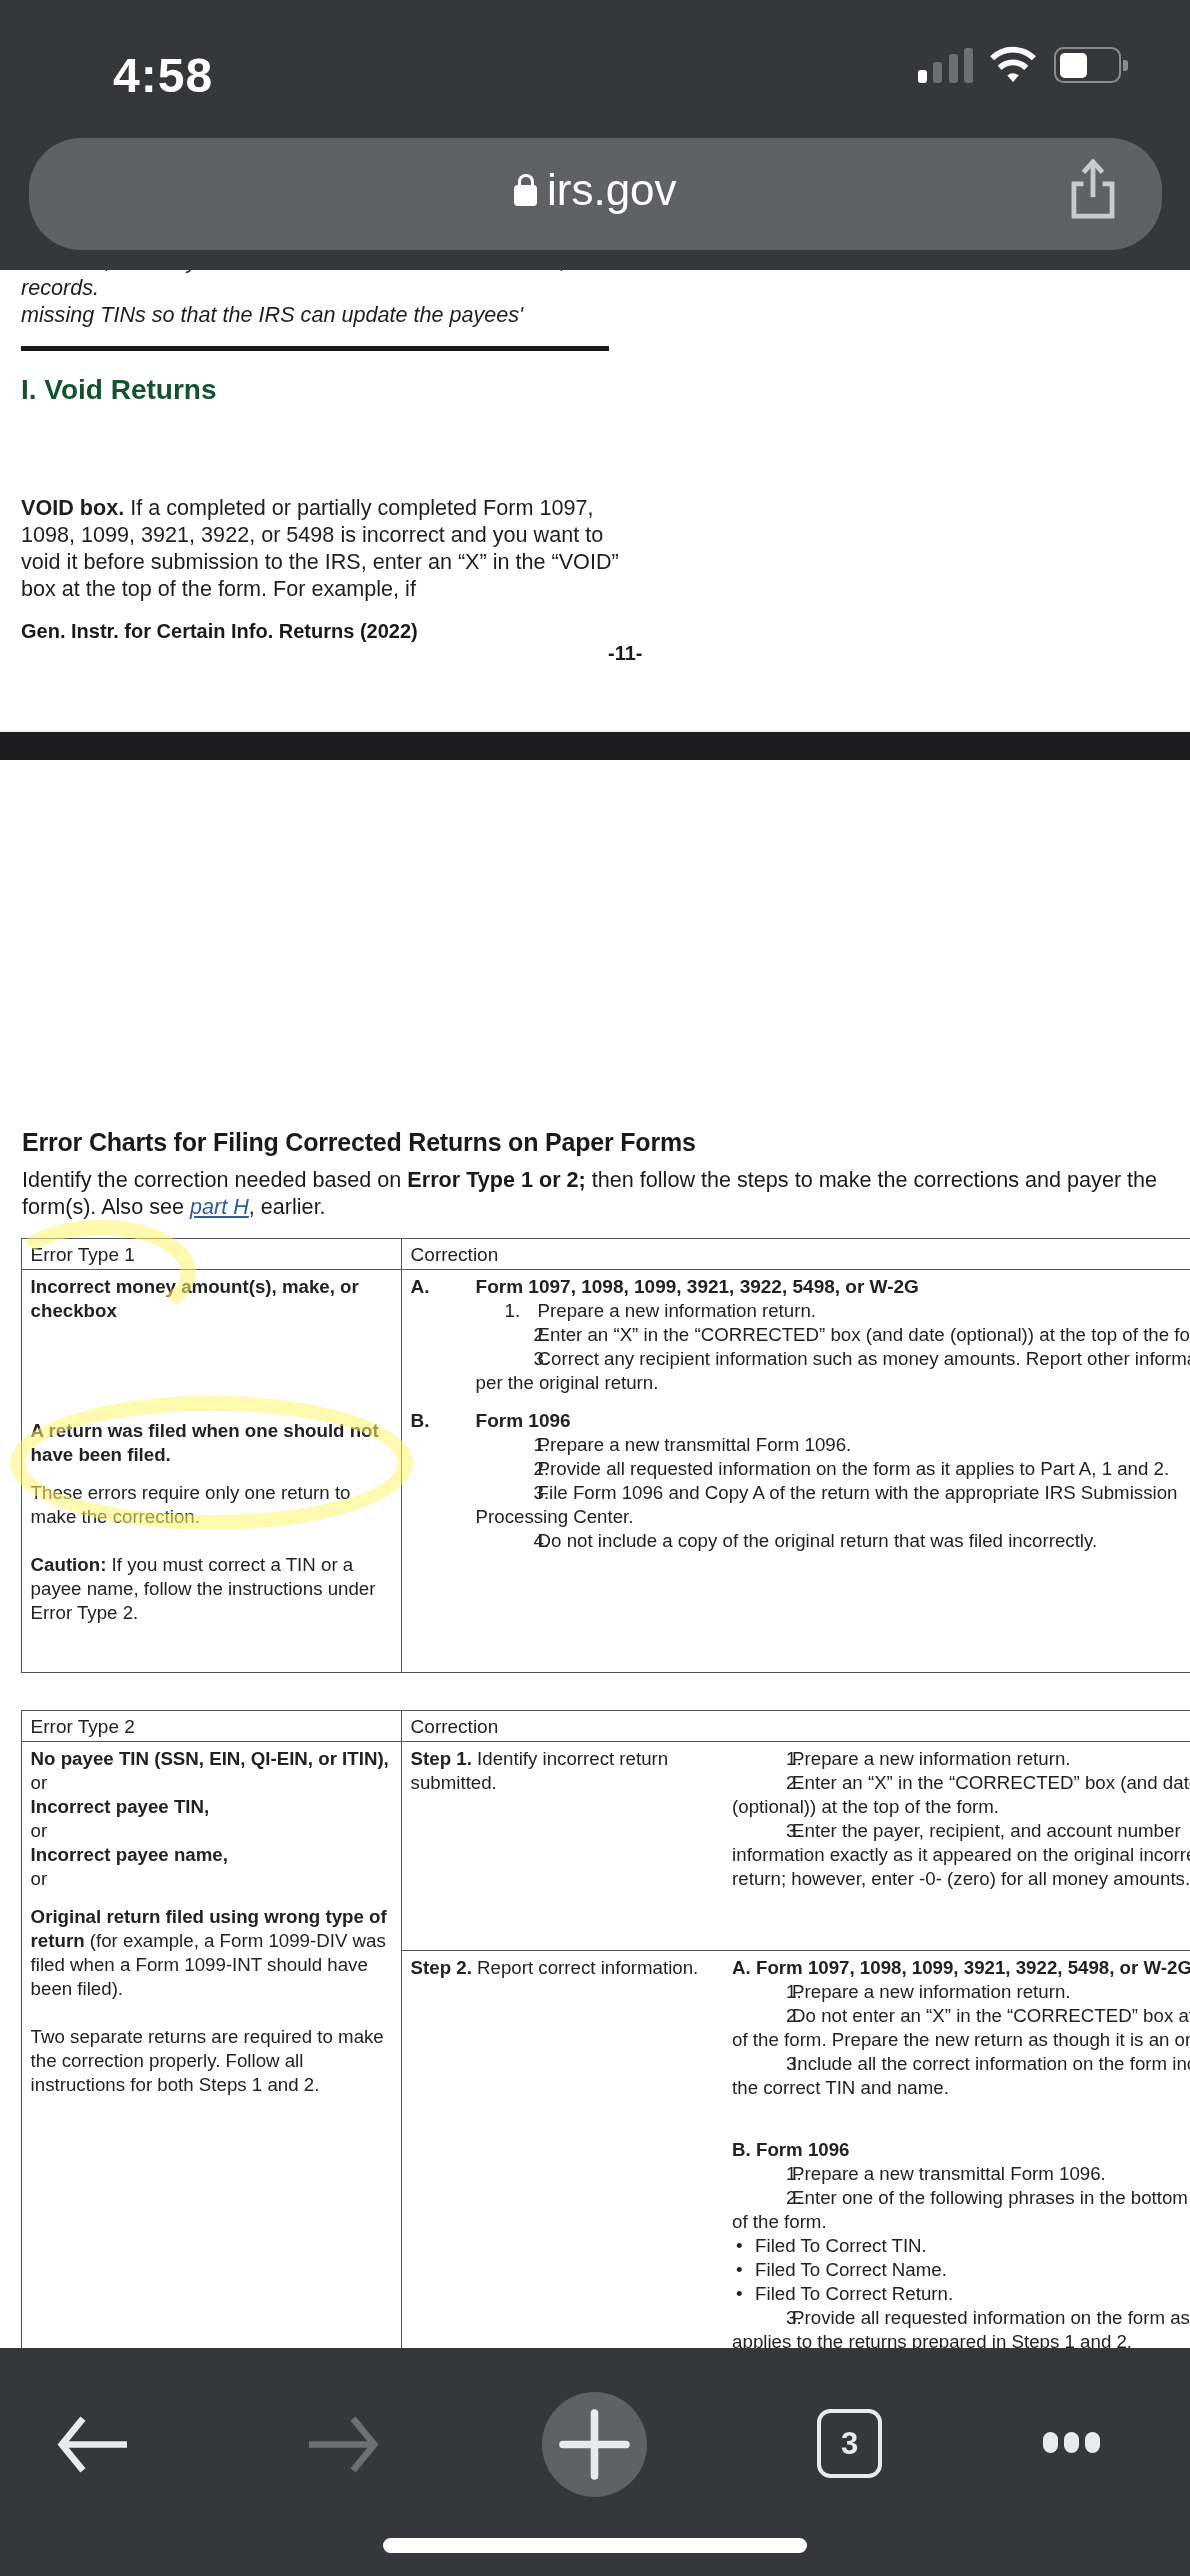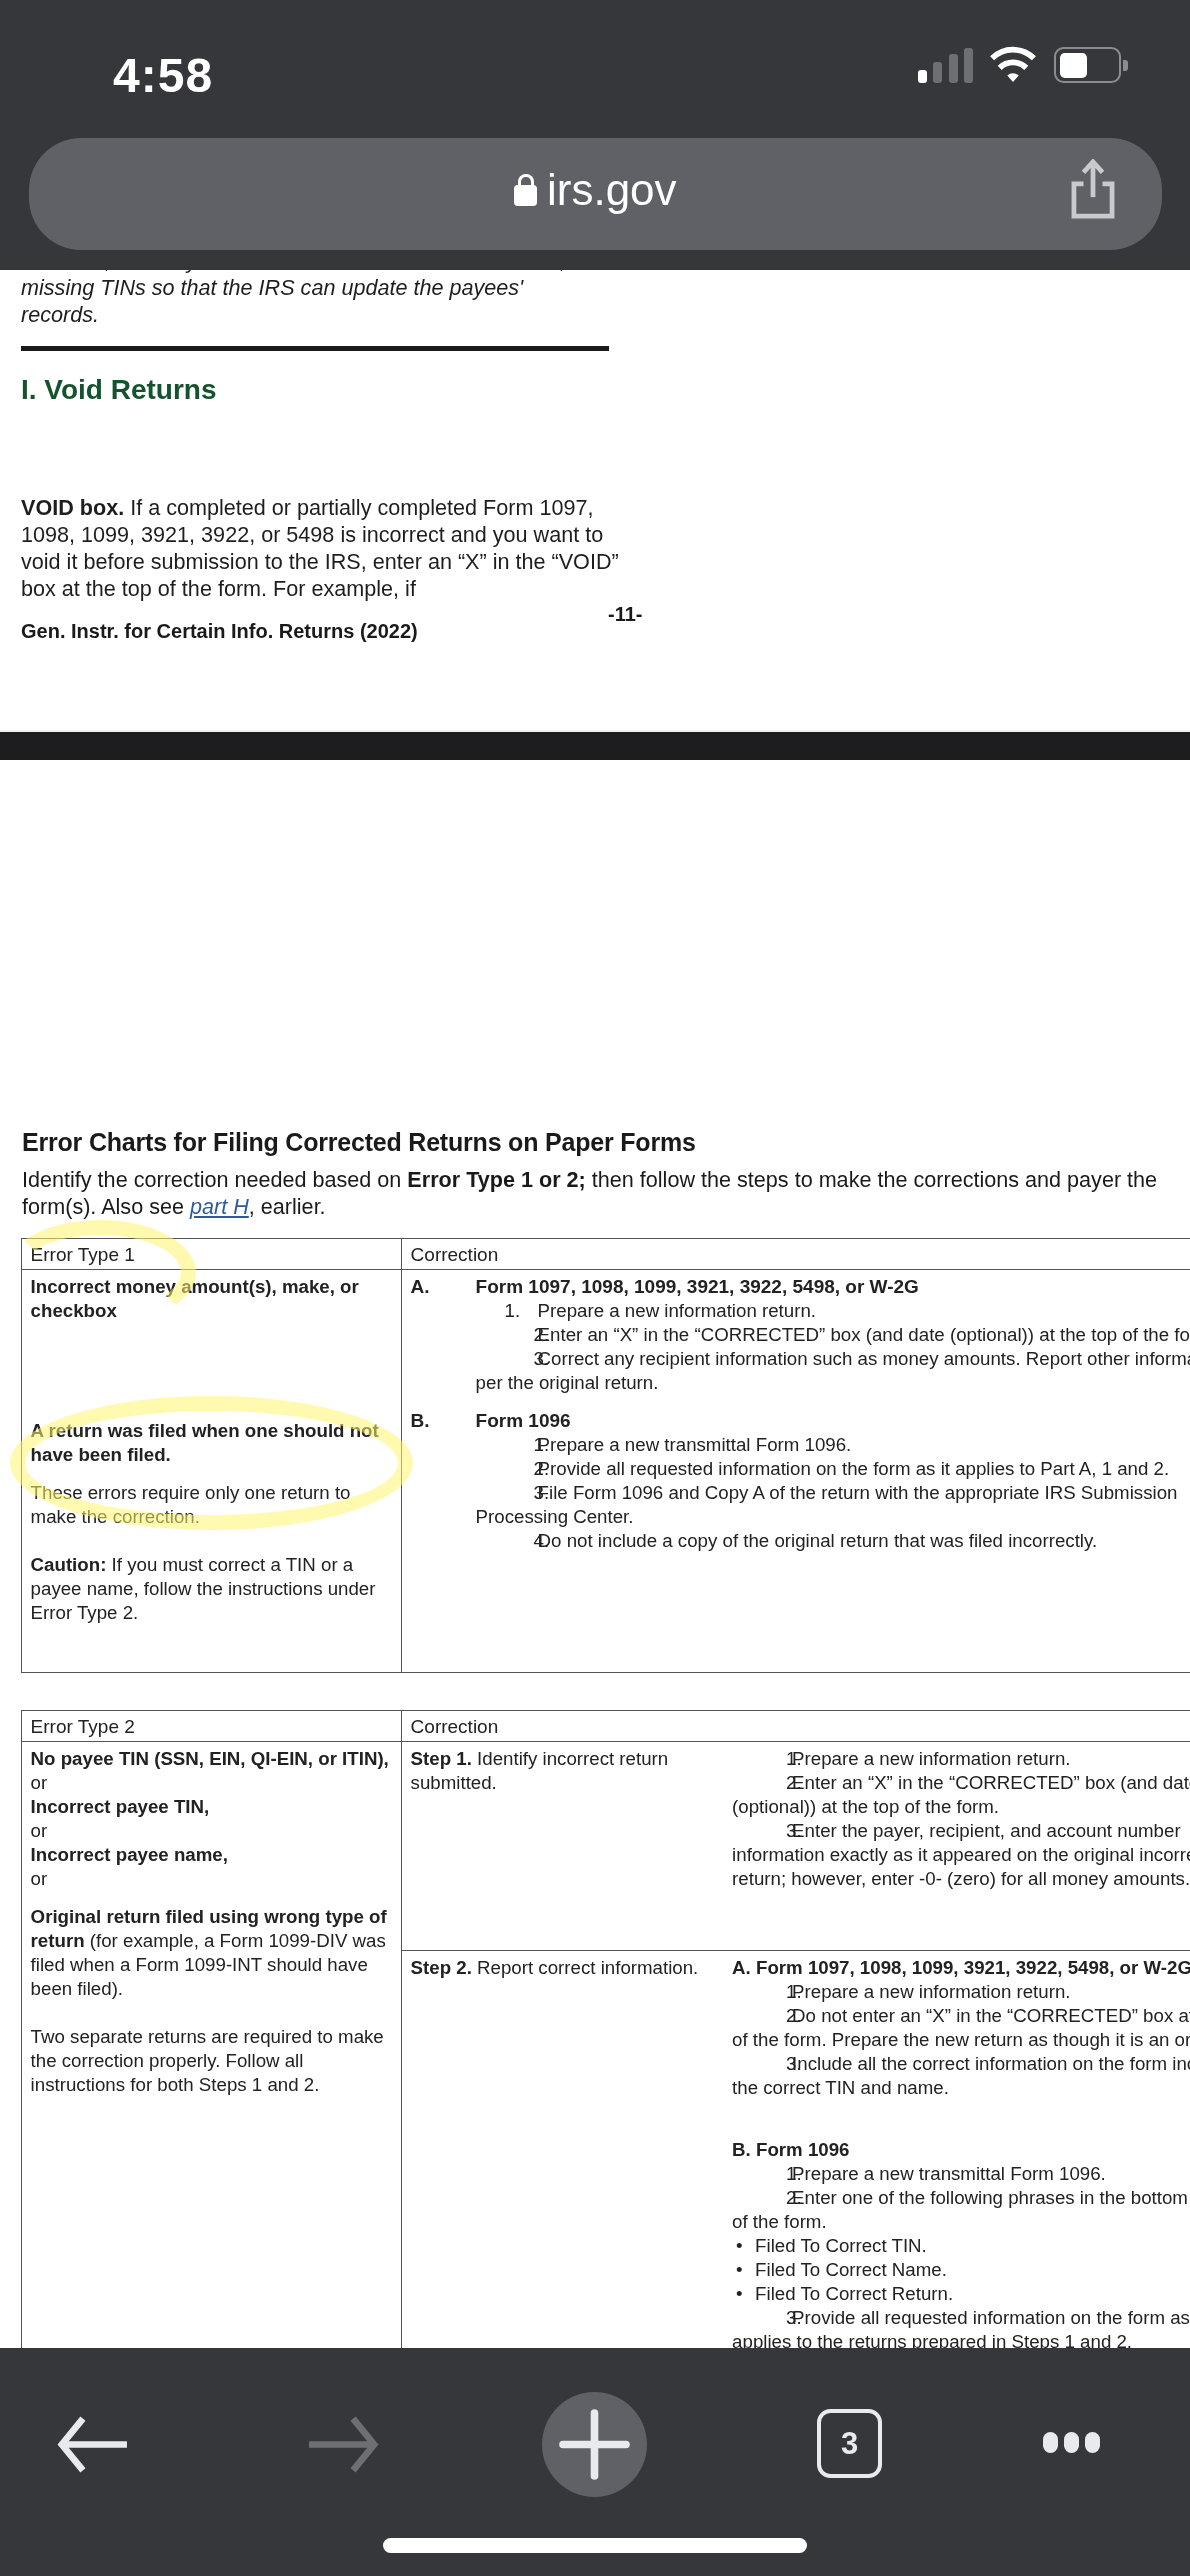--- a/index.html
+++ b/index.html
@@ -31,21 +31,21 @@
 
   .page11 { position: absolute; left: 21px; top: -23px; width: 594px; }
   .italic-para { font-style: italic; font-size: 21.6px; line-height: 27px; color: #1e1e1e; }
   .rule-thick { position: absolute; left: 0; top: 99px; width: 588px; height: 4.8px; background: #1a1a1a; }
   .sec-heading { position: absolute; left: 0; top: 127px; font-size: 28px; font-weight: 700; color: #14532d; }
   .body-para { font-size: 21.6px; line-height: 27px; color: #1e1e1e; }
   .p-void { position: absolute; left: 0; top: 159px; width: 604px; }
   .p-voidbox { position: absolute; left: 0; top: 247px; width: 604px; }
   .link { color: #2e5b9a; font-style: italic; text-decoration: underline; }
   .footer-left { position: absolute; left: 0; top: 373px; font-size: 20px; font-weight: 700; color: #1a1a1a; }
-  .footer-right { position: absolute; left: 587px; top: 356px; font-size: 20px; font-weight: 700; color: #1a1a1a; }
+  .footer-right { position: absolute; left: 587px; top: 395px; font-size: 20px; font-weight: 700; color: #1a1a1a; }
 
   .page-gap { position: absolute; left: 0; top: 460px; width: 1190px; height: 11.5px; background: #f0f0f0; }
   .page-sep { position: absolute; left: 0; top: 462px; width: 1190px; height: 28px; background: #1d1d1f; }
 
   .page12 { position: absolute; left: 0; top: 490px; width: 1190px; }
   .chart-title { position: absolute; left: 22px; top: 368px; font-size: 25px; font-weight: 700; color: #1a1a1a; letter-spacing: -0.2px; }
   .intro { position: absolute; left: 22px; top: 406px; width: 1208px; font-size: 21.6px; line-height: 27px; color: #1a1a1a; white-space: nowrap; }
 
   table.err { position: absolute; border-collapse: collapse; font-size: 18.7px; line-height: 24px; color: #222; }
   table.err td, table.err th { border: 1.9px solid #555; vertical-align: top; text-align: left; }
@@ -104,22 +104,22 @@
       <path d="M18 26 H8 V60 H48 V26 H38" stroke="#c9cacd" stroke-width="5" fill="none"></path>
     </svg>
   </div>
 </div>
 
 <div class="content">
 
   <div class="page11">
     <div class="italic-para">
       <div>However, even if you meet the reasonable-cause criteria,</div>
+      <div>records.</div>
       <div>missing TINs so that the IRS can update the payees'</div>
-      <div>records.</div>
     </div>
     <div class="rule-thick"></div>
     <div class="sec-heading">I. Void Returns</div>
     <div class="body-para p-voidbox">
       <span class="b">VOID box.</span><span>  If a completed or partially completed Form 1097, 1098, 1099, 3921, 3922, or 5498 is incorrect and you want to void it before submission to the IRS, enter an “X” in the “VOID” box at the top of the form. For example, if</span>
     </div>
     <div class="footer-left">Gen. Instr. for Certain Info. Returns (2022)</div>
     <div class="footer-right">-11-</div>
   </div>
 

